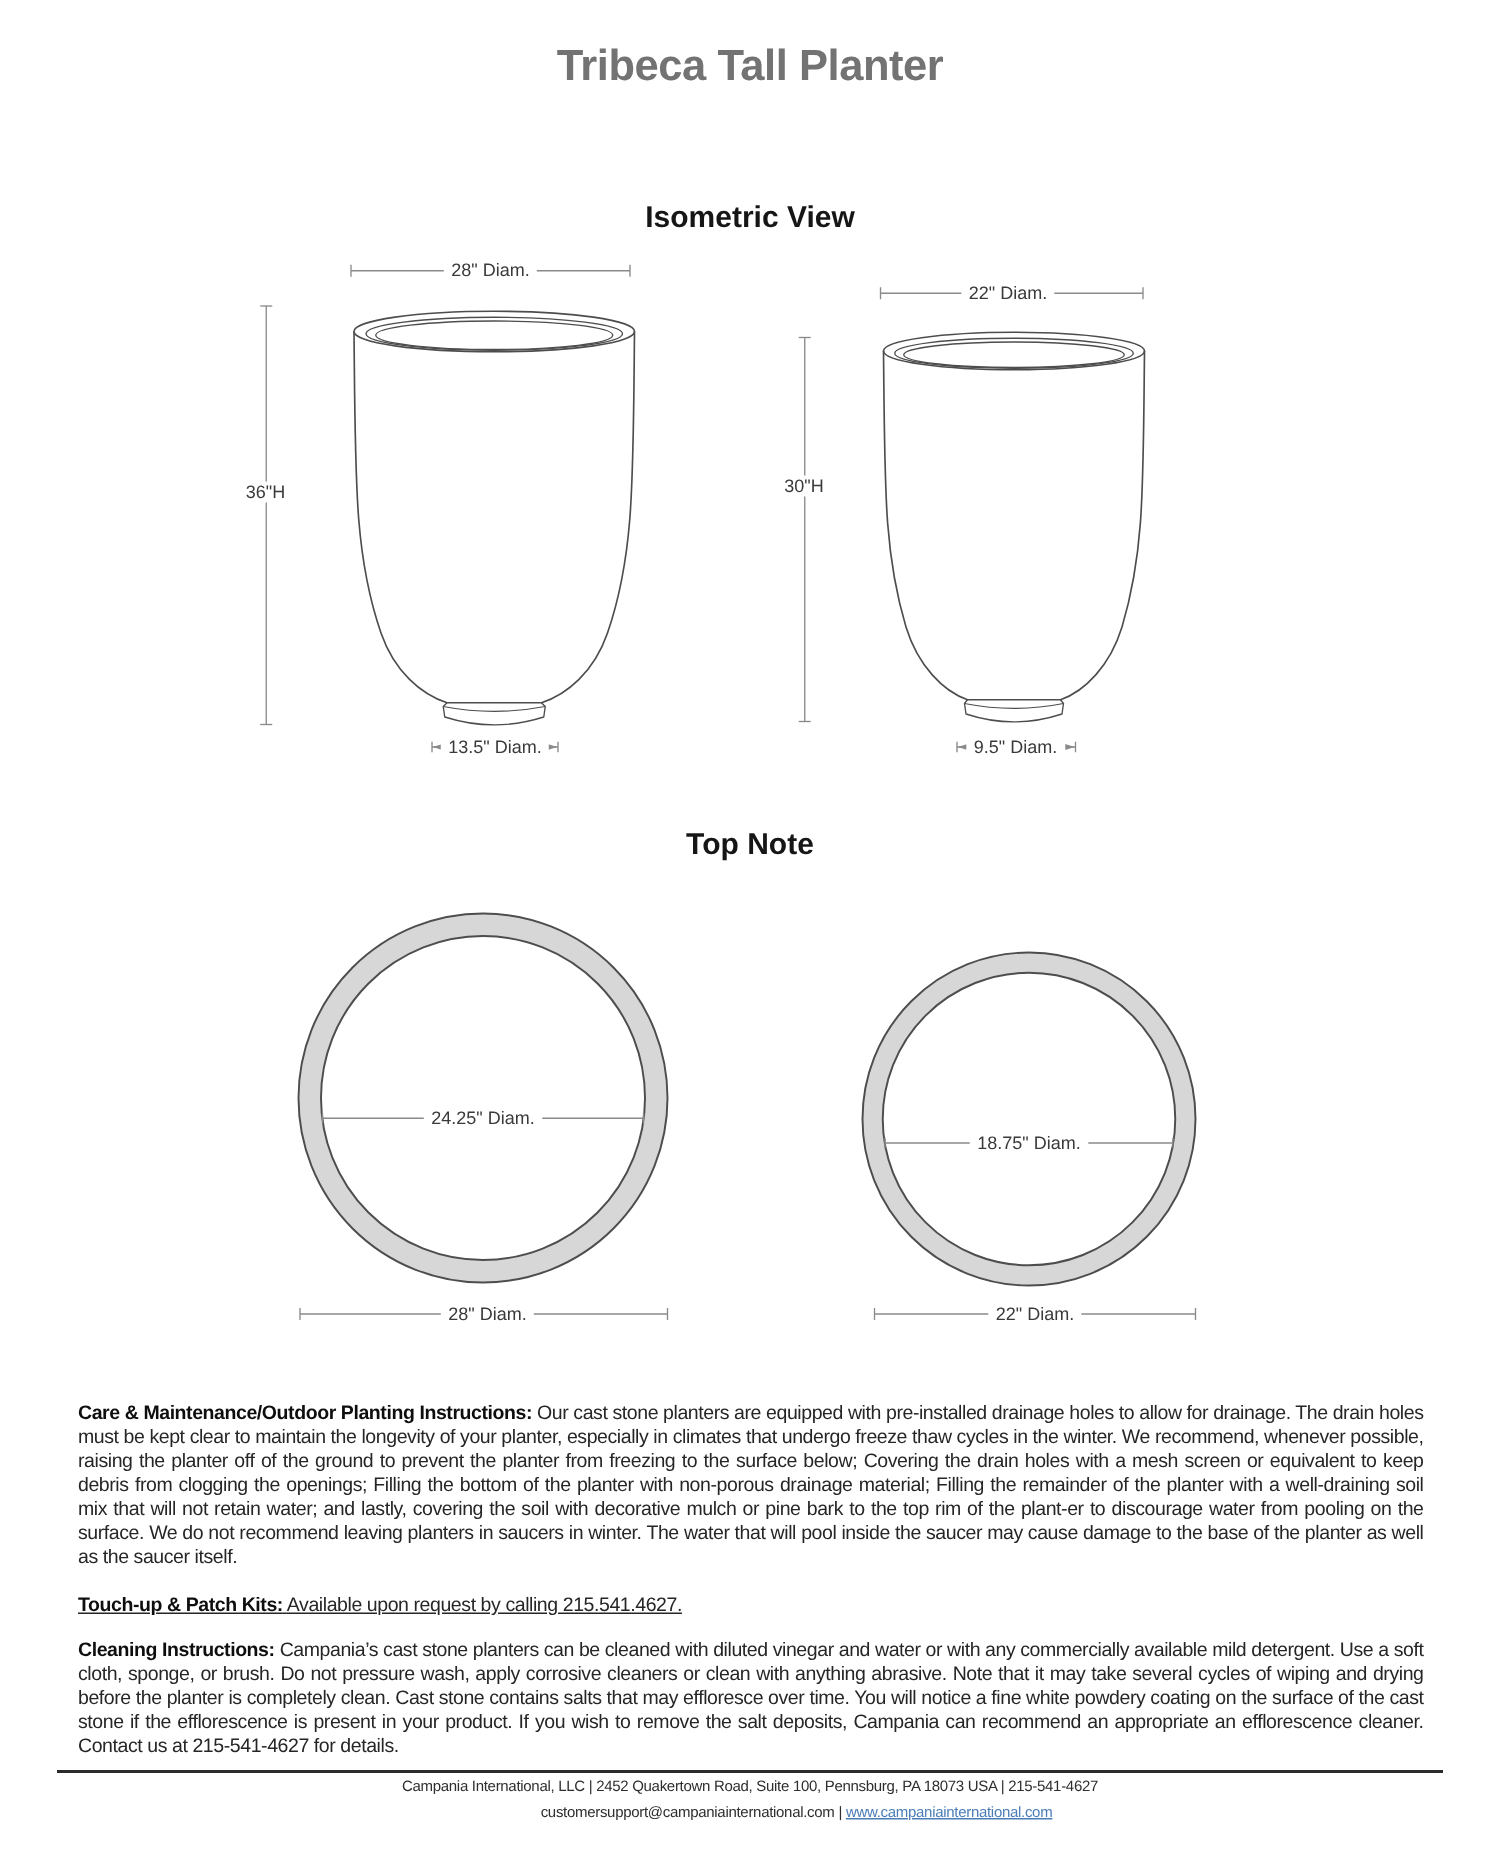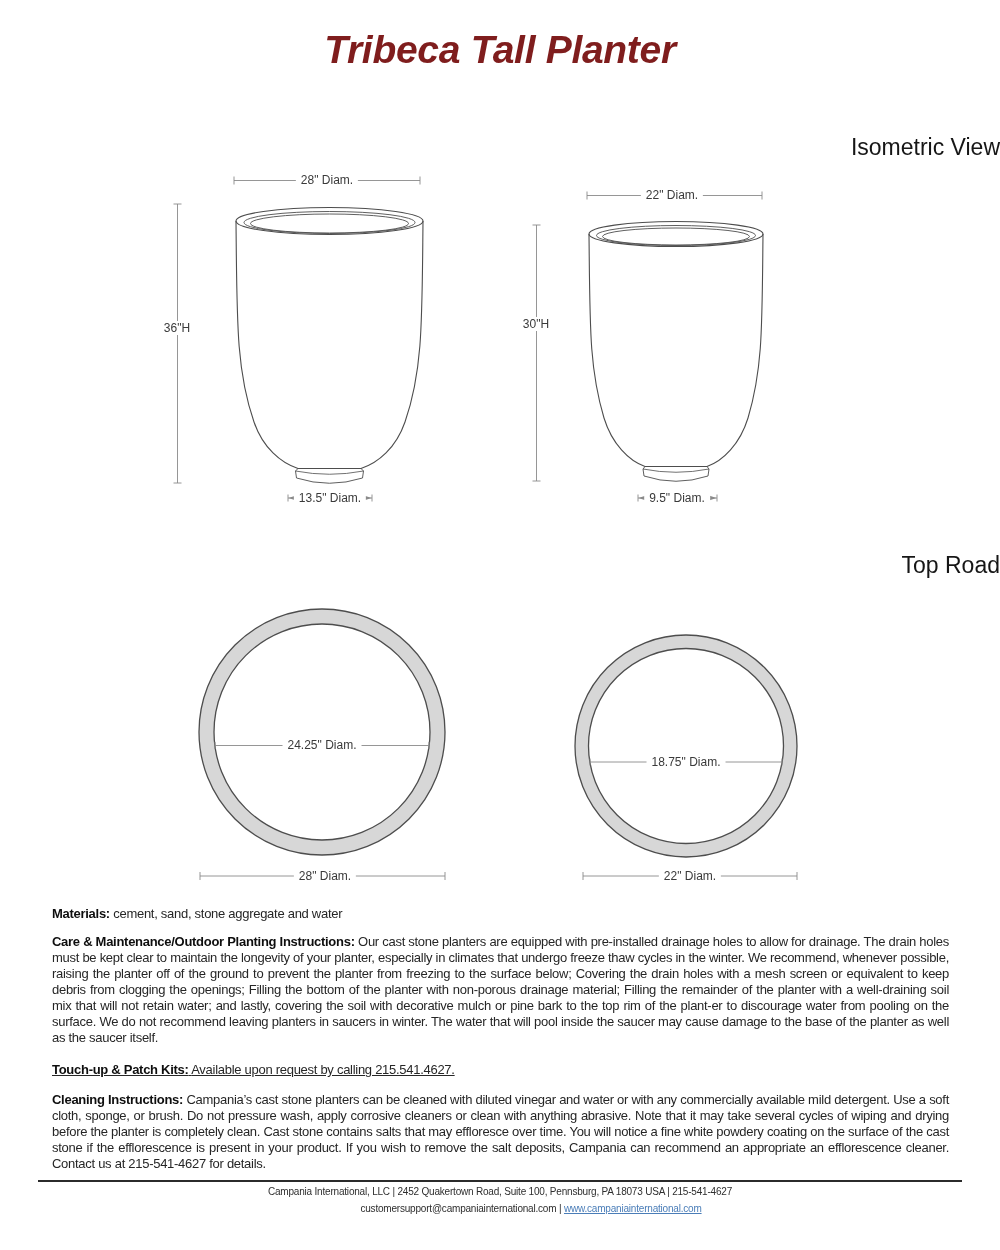--- a/index.html
+++ b/index.html
@@ -2,25 +2,25 @@
 <html><head>
 <meta charset="utf-8">
 <style>
   html,body { margin:0; padding:0; background:#ffffff; }
   .page {
     position:relative; width:1000px; height:1250px; background:#fff;
     font-family:"Liberation Sans", sans-serif; color:#262626; overflow:hidden;
   }
   .page-title {
     position:absolute; top:28px; left:0; width:100%; text-align:center;
-    font-size:39px; font-weight:bold; color:#7f1d1d; letter-spacing:-0.3px; margin:0;font-style:italic;
+    font-size:29px; font-weight:bold; color:#737373; letter-spacing:-0.3px; margin:0;
   }
   .view-heading {
-    position:absolute; left:0; width:100%; text-align:right;
-    font-size:23px; font-weight:normal; color:#161616; margin:0;
+    position:absolute; left:0; width:100%; text-align:center;
+    font-size:20px; font-weight:bold; color:#161616; margin:0;
   }
   .heading-iso { top:134px; }
   .heading-top { top:552px; }
   .art { position:absolute; top:0; left:0; }
   .dim-label {
     position:absolute; transform:translate(-50%,-50%);
     font-size:12px; color:#3a3a3a; background:#fff; padding:0 5px;
     white-space:nowrap; line-height:14px;
   }
   .para {
@@ -39,21 +39,21 @@
   .site-link { color:#4a7db8; text-decoration:underline; cursor:pointer; }
 </style>
 </head>
 <body>
 
 <div class="page">
 
   <h1 class="page-title">Tribeca Tall Planter</h1>
 
   <h2 class="view-heading heading-iso">Isometric View</h2>
-  <h2 class="view-heading heading-top">Top Road</h2>
+  <h2 class="view-heading heading-top">Top Note</h2>
 
   <svg class="art" width="1000" height="1250" viewBox="0 0 1000 1250">
 
     <g fill="none" stroke="#4d4d4d" stroke-width="1.1">
       <ellipse cx="329.5" cy="221" rx="93.5" ry="13.5"></ellipse>
       <ellipse cx="329.5" cy="222.5" rx="85.5" ry="11" stroke-width="0.9"></ellipse>
       <ellipse cx="329.5" cy="223.5" rx="79" ry="9.5" stroke-width="0.9"></ellipse>
       <path d="M 236 221 C 237 320 236 370 254 422 C 263 448 281 463 298 468.5 L 361 468.5 C 378 463 396 448 405 422 C 423 370 422 320 423 221"></path>
       <path d="M 298 468.5 L 295.5 471 L 296.5 478 Q 329.5 488.5 362.5 478 L 363.5 471 L 361 468.5" stroke-width="0.9"></path>
       <path d="M 295.5 471 Q 329.5 477.5 363.5 471" stroke-width="0.8"></path>
@@ -125,21 +125,20 @@
   <span class="dim-label" style="left:177px; top:328px;">36"H</span>
   <span class="dim-label" style="left:330px; top:498px;">13.5" Diam.</span>
   <span class="dim-label" style="left:672px; top:195px;">22" Diam.</span>
   <span class="dim-label" style="left:536px; top:324px;">30"H</span>
   <span class="dim-label" style="left:677px; top:498px;">9.5" Diam.</span>
   <span class="dim-label" style="left:322px; top:745px;">24.25" Diam.</span>
   <span class="dim-label" style="left:325px; top:876px;">28" Diam.</span>
   <span class="dim-label" style="left:686px; top:762px;">18.75" Diam.</span>
   <span class="dim-label" style="left:690px; top:876px;">22" Diam.</span>
 
-  <p class="para" style="top:906px;"><b>Materials:</b> <span>cement, sand, stone aggregate and water</span></p>
 
   <p class="para" style="top:934px;"><b>Care &amp; Maintenance/Outdoor Planting Instructions:</b> <span>Our cast stone planters are equipped with pre-installed drainage holes to allow for drainage. The drain holes must be kept clear to maintain the longevity of your planter, especially in climates that undergo freeze thaw cycles in the winter.  We recommend, whenever possible, raising the planter off of the ground to prevent the planter from freezing to the surface below; Covering the drain holes with a mesh screen or equivalent to keep debris from clogging the openings; Filling the bottom of the planter with non-porous drainage material; Filling the remainder of the planter with a well-draining soil mix that will not retain water; and lastly, covering the soil with decorative mulch or pine bark to the top rim of the plant-er to discourage water from pooling on the surface. We do not recommend leaving planters in saucers in winter. The water that will pool inside the saucer may cause damage to the base of the planter as well as the saucer itself.</span></p>
 
   <p class="para" style="top:1062px;text-decoration:underline;"><b>Touch-up &amp; Patch Kits:</b> <span>Available upon request by calling 215.541.4627.</span></p>
 
   <p class="para" style="top:1092px;"><b>Cleaning Instructions:</b> <span>Campania’s cast stone planters can be cleaned with diluted vinegar and water or with any commercially available mild detergent. Use a soft cloth, sponge, or brush. Do not pressure wash, apply corrosive cleaners or clean with anything abrasive. Note that it may take several cycles of wiping and drying before the planter is completely clean. Cast stone contains salts that may effloresce over time. You will notice a fine white powdery coating on the surface of the cast stone if the efflorescence is present in your product. If you wish to remove the salt deposits, Campania can recommend an appropriate an efflorescence cleaner. Contact us at 215-541-4627 for details.</span></p>
 
   <div class="footer-rule"></div>
   <div class="footer-line footer-line-1">Campania International, LLC | 2452 Quakertown Road, Suite 100, Pennsburg, PA 18073 USA | 215-541-4627</div>
   <div class="footer-line footer-line-2">

